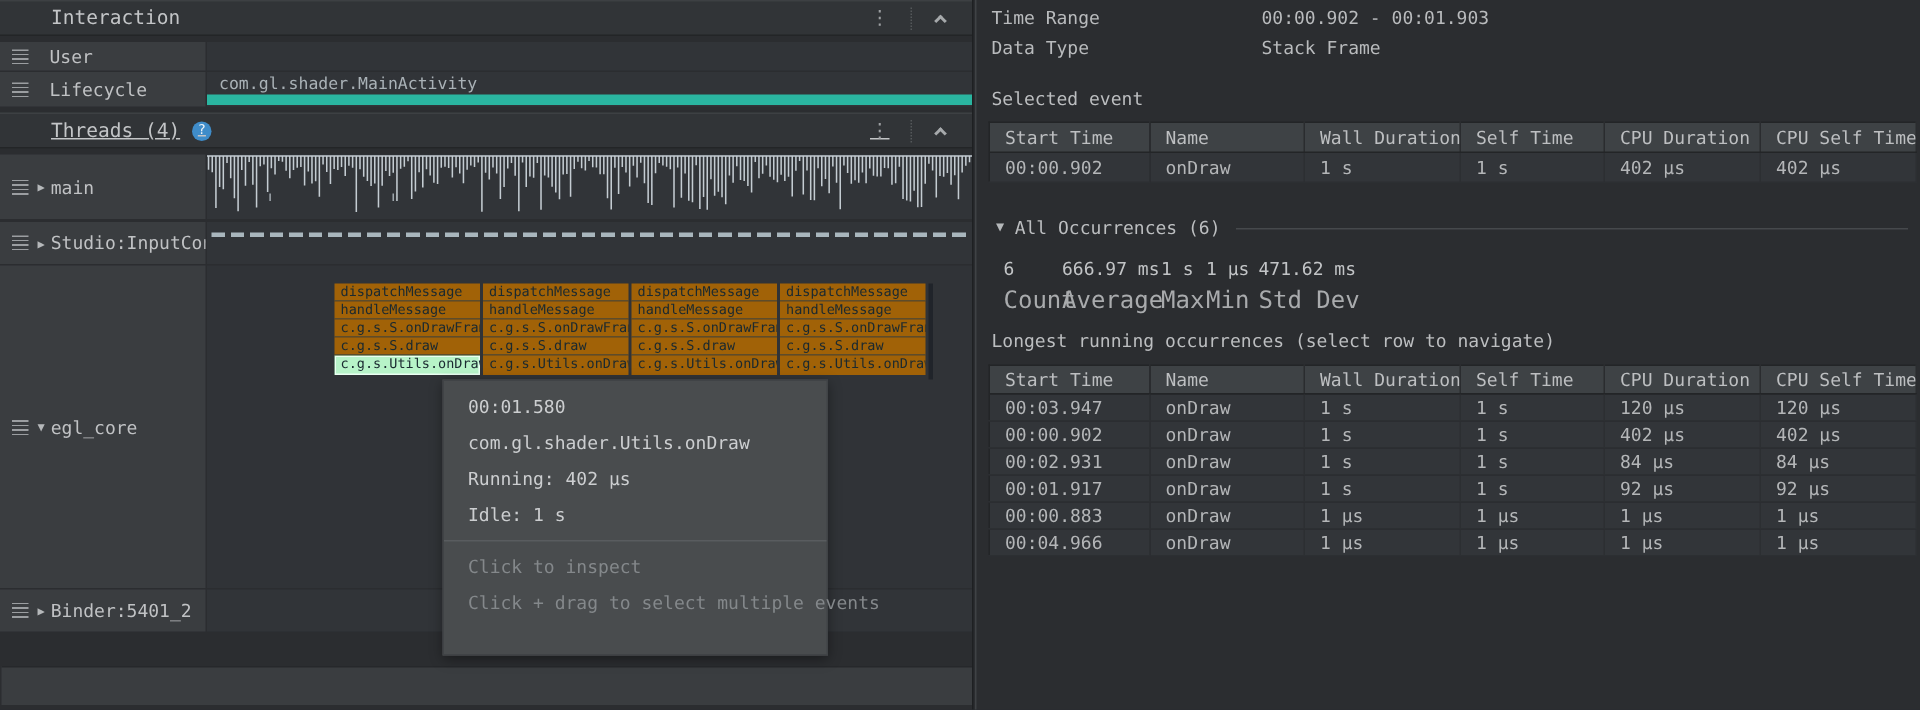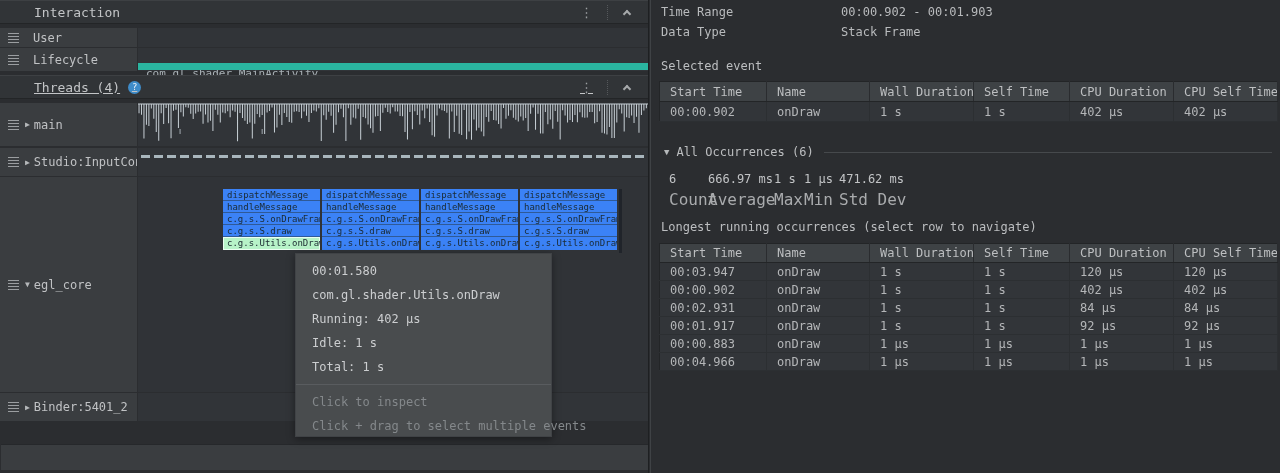--- a/index.html
+++ b/index.html
@@ -24,31 +24,31 @@
   .chev-up { width:6px; height:6px; border-top:2px solid #a6a9ab; border-right:2px solid #a6a9ab; transform:rotate(-45deg); margin:3px 18px 0 16px; }
   .help { width:13px; height:13px; border-radius:50%; background:#3f8cc9; color:#eef4f9; font-size:9px; line-height:13px; text-align:center; margin-left:8px; }
 
   .track-row { position:absolute; left:0; width:100%; }
   .track-label { position:absolute; left:0; top:0; bottom:0; width:137px; background:#3a3d40; display:flex; align-items:center; font-size:12px; color:#c0c2c4; white-space:nowrap; overflow:hidden; }
   .track-content { position:absolute; left:138px; top:0; bottom:0; right:0; background:#313438; }
   .burger { margin-left:8px; width:11px; height:10px; flex:0 0 11px; background:repeating-linear-gradient(to bottom,#9b9ea1 0 1px,transparent 1px 3px); }
   .lbl-txt { margin-left:14px; }
   .tri { font-size:8px; color:#b5b8ba; margin:0 4px 0 6px; }
 
-  .lifecycle-text { position:absolute; left:8px; top:19px; font-size:11px; color:#a9b1b6; }
+  .lifecycle-text { position:absolute; left:8px; top:1px; font-size:11px; color:#a9b1b6; }
   .teal-bar { position:absolute; left:0; right:0; bottom:1px; height:7px; background:#2ab5a0; }
 
   .wf-wrap { position:absolute; inset:0; }
   .dash-line { position:absolute; left:3px; right:3px; top:7px; height:3px;
     background:repeating-linear-gradient(to right,#a9b6bd 0 9px,transparent 9px 13px); }
 
   .egl-content { background:#303337; }
   .flame { position:absolute; left:85px; top:12px; display:flex; }
   .flame-col { width:97px; margin-right:2px; }
-  .flame-cell { height:12px; line-height:12px; background:#3b82f6; border-bottom:1px solid rgba(38,58,72,.55);
+  .flame-cell { height:12px; line-height:12px; background:#a16207; border-bottom:1px solid rgba(38,58,72,.55);
     font-size:9px; color:#1a2930; padding-left:4px; white-space:nowrap; overflow:hidden; cursor:pointer; }
   .flame-col .flame-cell:last-child { border-bottom:none; height:13px; line-height:13px; }
   .flame-cell.sel { background:#b7f3c8; box-shadow:inset 0 0 0 1px #eafff1; }
   .flame-sliver { width:3px; height:64px; background:#20242a; }
 
   .bottom-panel { position:absolute; left:1px; top:444px; width:647px; height:26px; background:#3a3d40; border-top:1px solid #26282b; }
 
   
   .tooltip { position:absolute; left:295px; top:253px; width:257px; height:184px; z-index:10;
     background:rgba(74,77,80,.97); border:1px solid #404346; box-shadow:0 2px 8px rgba(0,0,0,.4);
@@ -199,21 +199,20 @@
   </div>
 
   <div class="bottom-panel"></div>
 </div>
 
 <div class="tooltip">
   <div class="tt-line">00:01.580</div>
   <div class="tt-line">com.gl.shader.Utils.onDraw</div>
   <div class="tt-line">Running: 402 µs</div>
   <div class="tt-line">Idle: 1 s</div>
-  <div class="tt-line">Total: 1 s</div>
   <div class="tt-div"></div>
   <div class="tt-hint">Click to inspect</div>
   <div class="tt-hint">Click + drag to select multiple events</div>
 </div>
 
 <div class="right">
 
   <div class="kv-row" style="top:5px;">
     <span>Time Range</span>
     <span class="kv-value">00:00.902 - 00:01.903</span>

